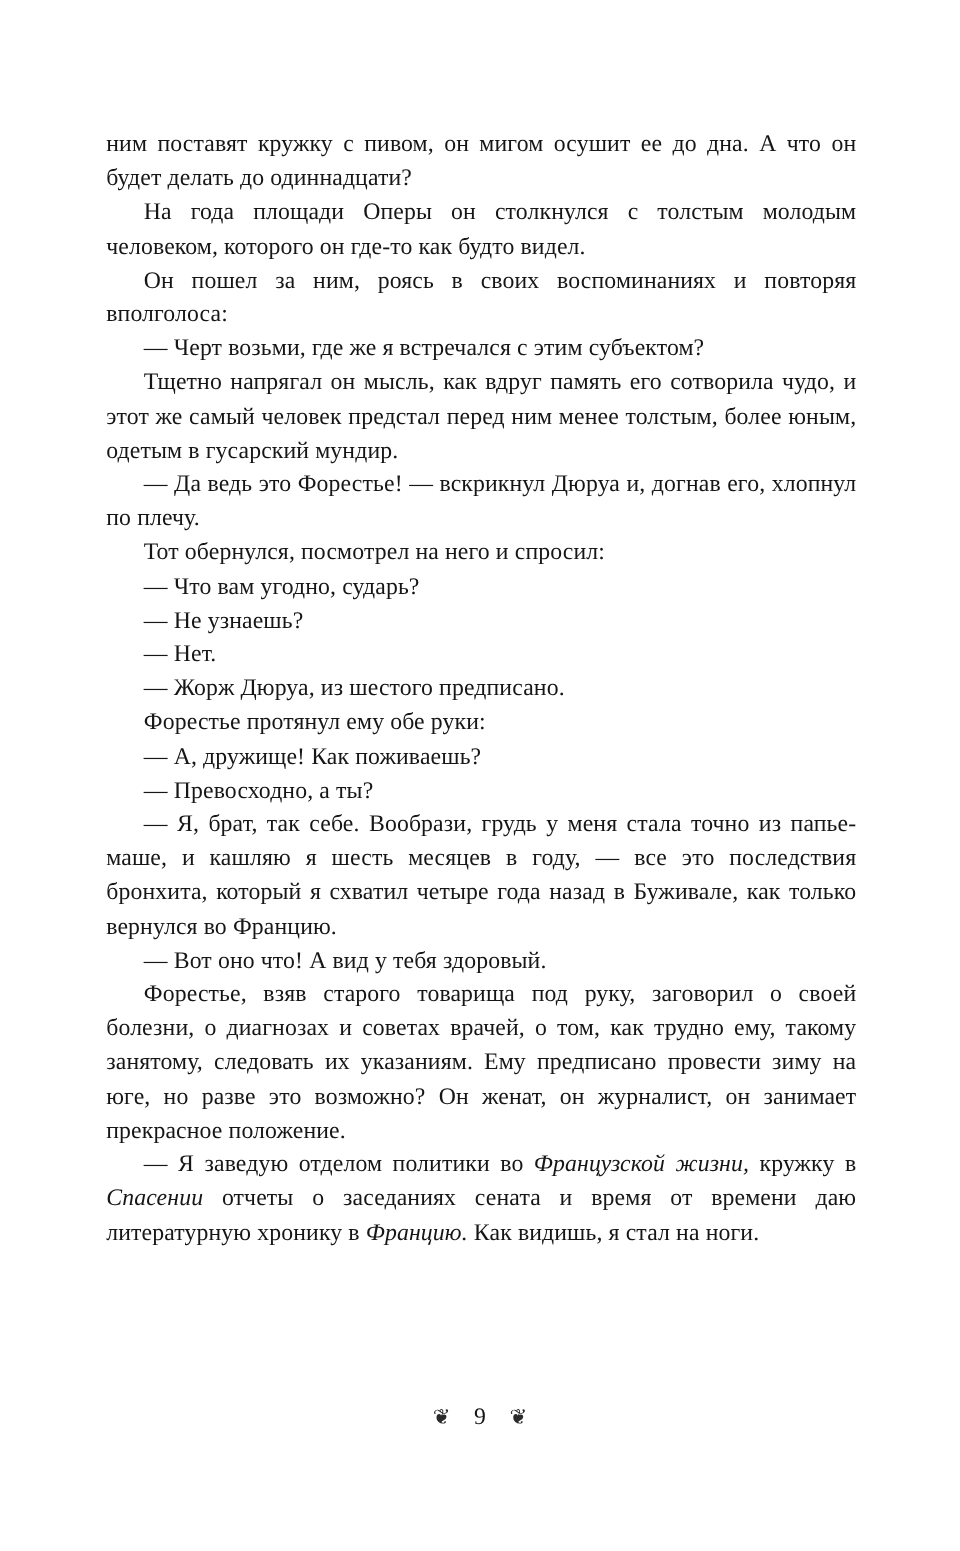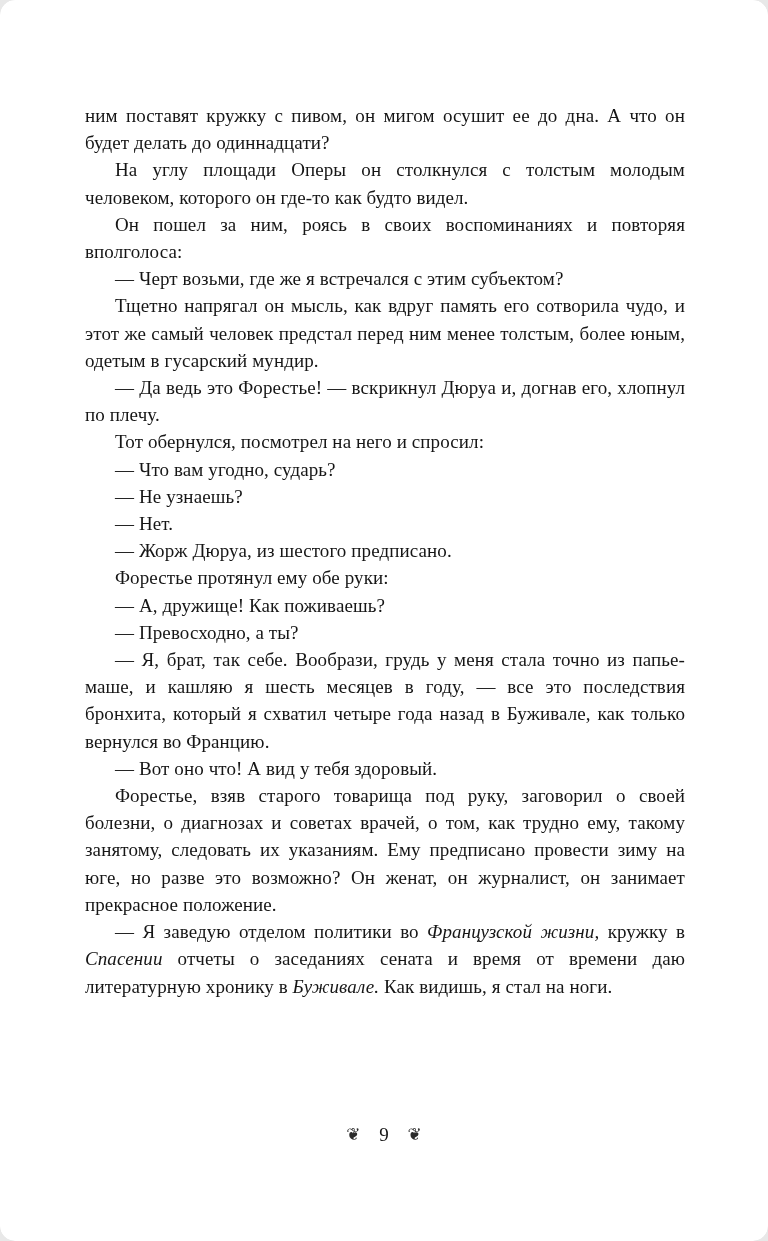--- a/index.html
+++ b/index.html
@@ -1,15 +1,15 @@
 <!DOCTYPE html>
 <html lang="ru"><head>
 <meta charset="utf-8">
 <style>
-  * { margin: 0; padding: 0; box-sizing: border-box; border-radius: 15px; }
+  * { margin: 0; padding: 0; box-sizing: border-box; }
 
   html, body {
     background: #e8e8e8;
     font-family: "Liberation Serif", "DejaVu Serif", serif;
   }
 
   .book-page {
     position: relative;
     width: 768px;
     height: 1241px;
@@ -61,37 +61,37 @@
   }
 </style>
 </head>
 <body>
 
 <div class="book-page">
 
   <div class="text-block">
 
   <p class="para"><span>ним поставят кружку с пивом, он мигом осушит ее до дна. А что он будет делать до одиннадцати?</span></p>
-      <p class="para indent"><span>На углу площади Оперы он столкнулся с толстым молодым человеком, которого он где-то как будто видел.</span></p>
+      <p class="para indent"><span>На года площади Оперы он столкнулся с толстым молодым человеком, которого он где-то как будто видел.</span></p>
       <p class="para indent"><span>Он пошел за ним, роясь в своих воспоминаниях и повторяя вполголоса:</span></p>
       <p class="para indent"><span>— Черт возьми, где же я встречался с этим субъектом?</span></p>
       <p class="para indent"><span>Тщетно напрягал он мысль, как вдруг память его сотворила чудо, и этот же самый человек предстал перед ним менее толстым, более юным, одетым в гусарский мундир.</span></p>
       <p class="para indent"><span>— Да ведь это Форестье! — вскрикнул Дюруа и, догнав его, хлопнул по плечу.</span></p>
       <p class="para indent"><span>Тот обернулся, посмотрел на него и спросил:</span></p>
       <p class="para indent"><span>— Что вам угодно, сударь?</span></p>
       <p class="para indent"><span>— Не узнаешь?</span></p>
       <p class="para indent"><span>— Нет.</span></p>
       <p class="para indent"><span>— Жорж Дюруа, из шестого предписано.</span></p>
       <p class="para indent"><span>Форестье протянул ему обе руки:</span></p>
       <p class="para indent"><span>— А, дружище! Как поживаешь?</span></p>
       <p class="para indent"><span>— Превосходно, а ты?</span></p>
       <p class="para indent"><span>— Я, брат, так себе. Вообрази, грудь у меня стала точно из папье-маше, и кашляю я шесть месяцев в году, — все это последствия бронхита, который я схватил четыре года назад в Буживале, как только вернулся во Францию.</span></p>
       <p class="para indent"><span>— Вот оно что! А вид у тебя здоровый.</span></p>
       <p class="para indent"><span>Форестье, взяв старого товарища под руку, заговорил о своей болезни, о диагнозах и советах врачей, о том, как трудно ему, такому занятому, следовать их указаниям. Ему предписано провести зиму на юге, но разве это возможно? Он женат, он журналист, он занимает прекрасное положение.</span></p>
-      <p class="para indent"><span>— Я заведую отделом политики во </span><em>Французской жизни,</em><span> кружку в </span><em>Спасении</em><span> отчеты о заседаниях сената и время от времени даю литературную хронику в </span><em>Буживале.</em><span> Как видишь, я стал на ноги.</span></p>
+      <p class="para indent"><span>— Я заведую отделом политики во </span><em>Французской жизни,</em><span> кружку в </span><em>Спасении</em><span> отчеты о заседаниях сената и время от времени даю литературную хронику в </span><em>Францию.</em><span> Как видишь, я стал на ноги.</span></p>
     </div>
 
   <div class="page-footer">
     <span class="ornament">❦</span>
     <span class="page-number">9</span>
     <span class="ornament">❦</span>
   </div>
 
 </div>
 

